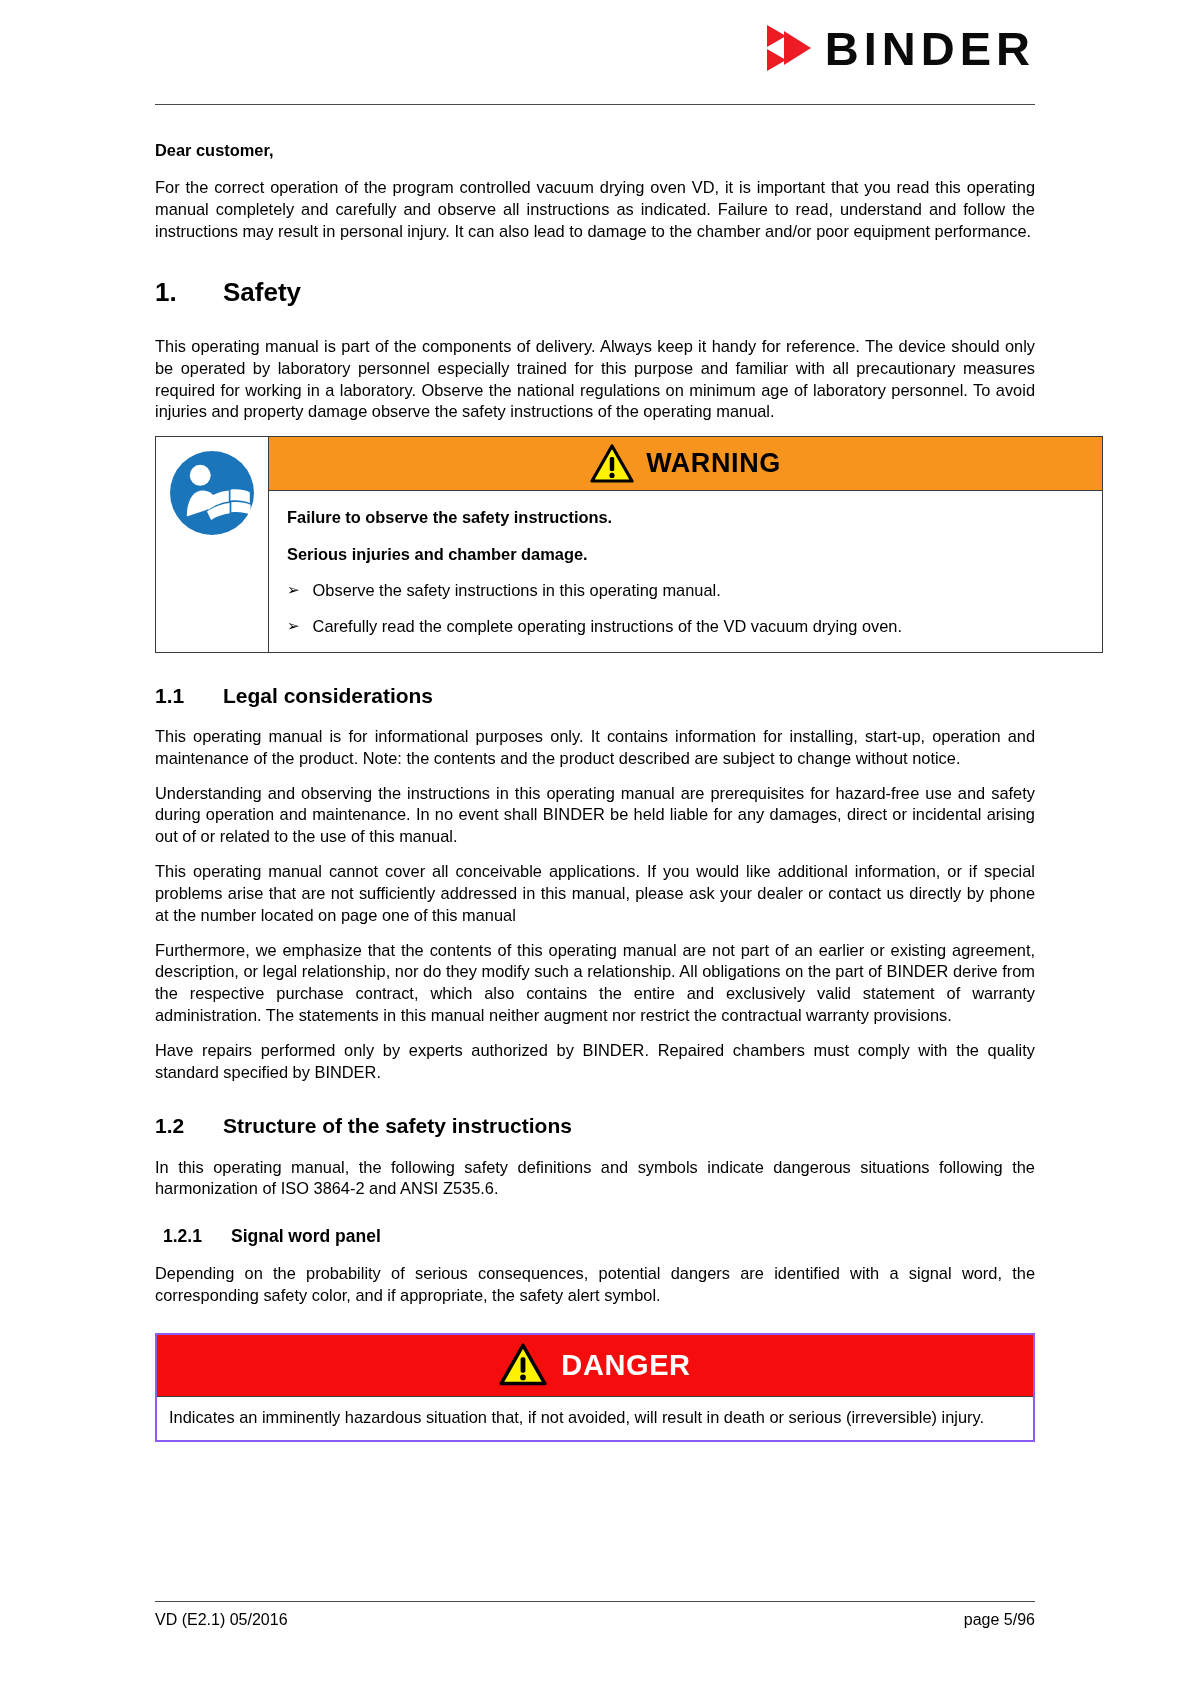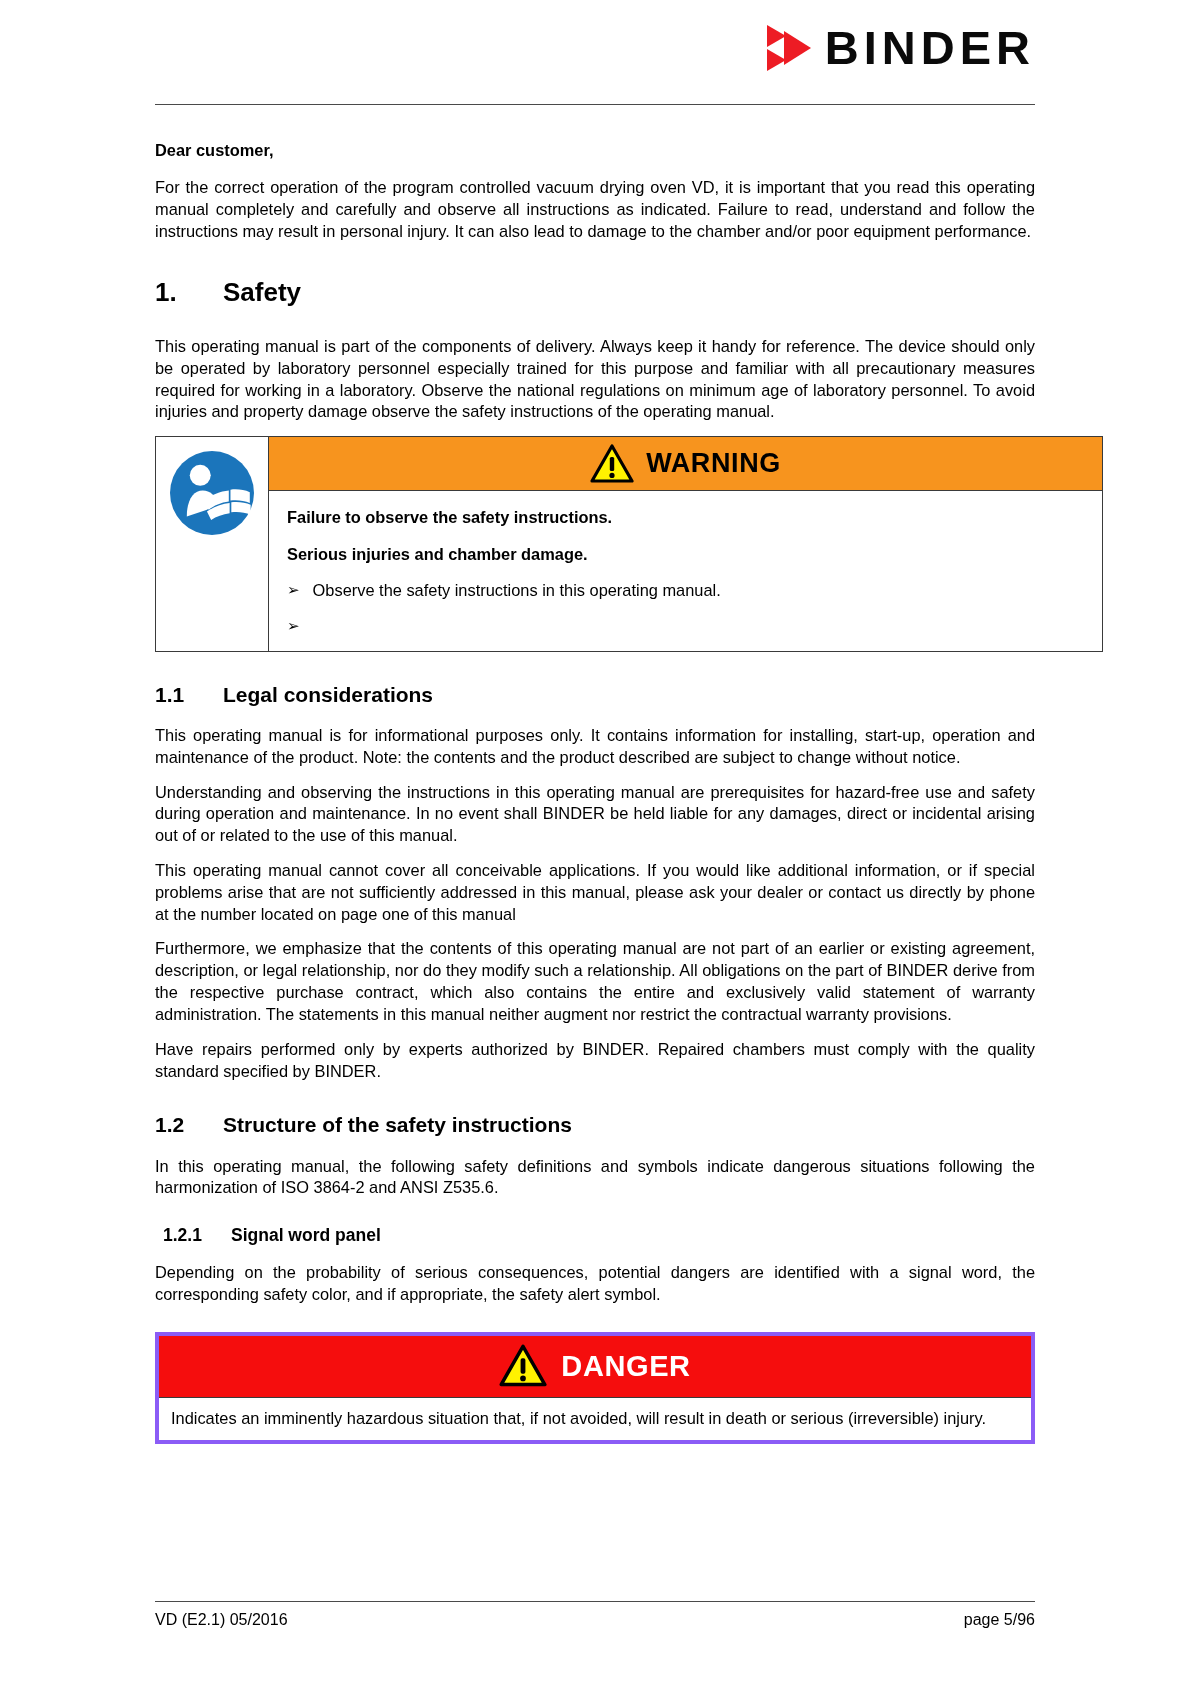--- a/index.html
+++ b/index.html
@@ -30,20 +30,21 @@
     left: 155px;
     top: 14px;
     width: 880px;
     height: 90px;
   }
   .logo {
     position: absolute;
     right: 0;
     top: 10px;
     display: flex;
+    align-items: center;
     gap: 14px;
     padding-left: 32px;
   }
   .logo-mark {
     position: relative;
     width: 44px;
     height: 48px;
     flex: 0 0 auto;
   }
   .logo-mark .tri {
@@ -204,21 +205,21 @@
   .warn-list .marker {
     flex: 0 0 auto;
     font-size: 15px;
     line-height: 1.35;
   }
 
   
   .danger-box {
     margin: 26px 0 0 0;
     width: 880px;
-    border: 4px solid #8b5cf6;
+    border: 2px solid #8b5cf6;
     background: #ffffff;
   }
   .danger-text {
     padding: 10px 14px 11px 12px;
     font-size: 16.4px;
     line-height: 1.32;
   }
 
   
   .footer-rule {
@@ -303,20 +304,21 @@
         <div class="warn-content">
           <div class="strong-line">Failure to observe the safety instructions.</div>
           <div class="strong-line last">Serious injuries and chamber damage.</div>
           <ul class="warn-list">
             <li>
               <span class="marker">➢</span>
               <span>Observe the safety instructions in this operating manual.</span>
             </li>
             <li>
               <span class="marker">➢</span>
+              <span>Carefully read the complete operating instructions of the VD vacuum drying oven.</span>
             </li>
           </ul>
         </div>
       </div>
     </div>
 
     <h2 class="h-sub">
       <span class="num">1.1</span>
       <span>Legal considerations</span>
     </h2>

